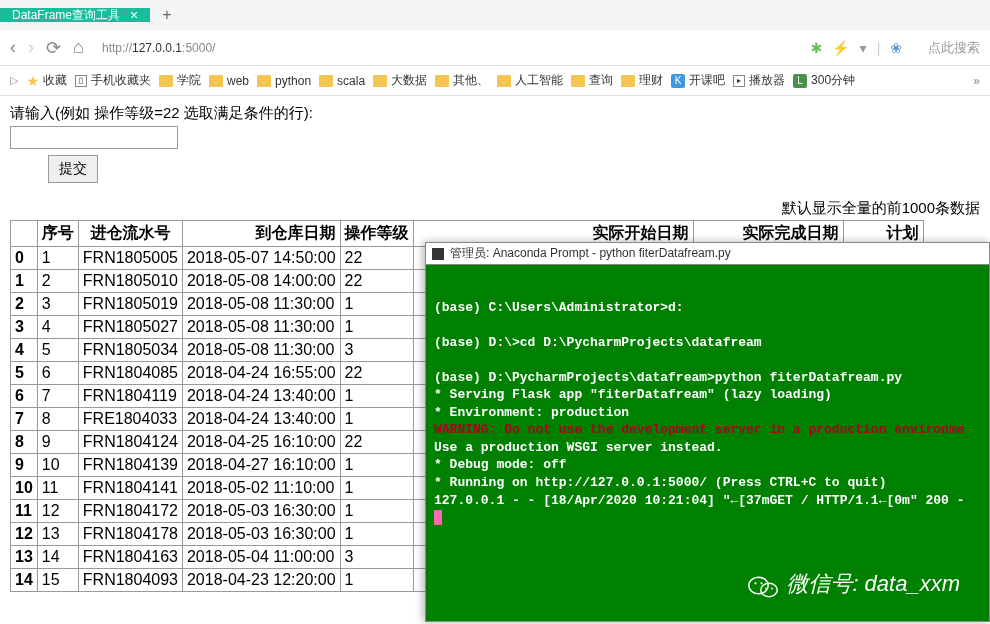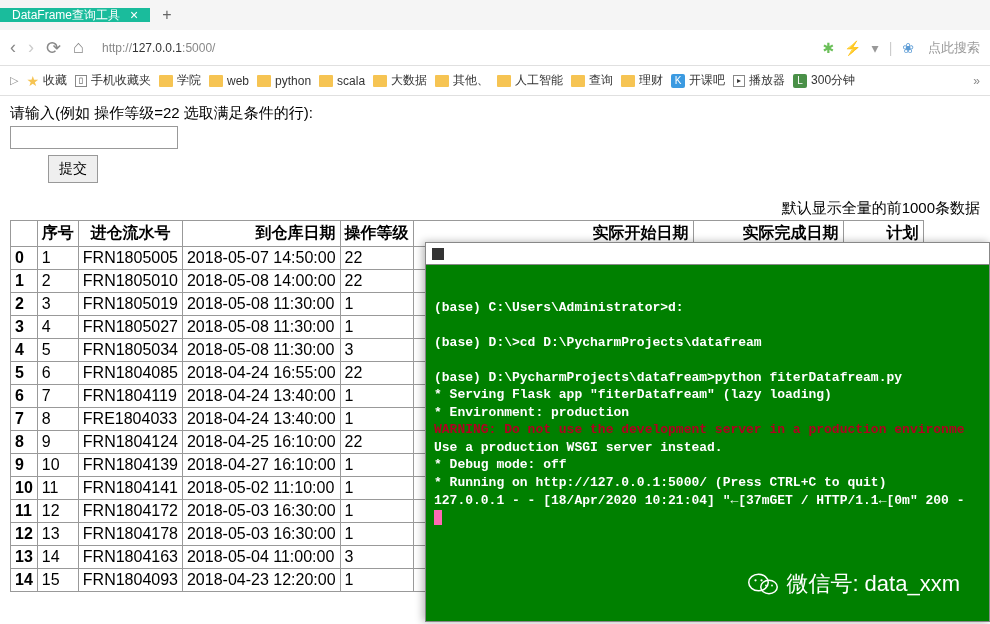--- a/index.html
+++ b/index.html
@@ -6,21 +6,21 @@
 body{font-family:"Microsoft YaHei",Arial,sans-serif;font-size:14px;background:#fff;width:990px;height:624px;overflow:hidden;position:relative;}
 .tab-bar{height:30px;background:#f5f5f5;display:flex;align-items:center;}
 .tab{background:#1abc9c;color:#fff;height:14px;display:flex;align-items:center;padding:0 12px;font-size:12px;}
 .tab-close{margin-left:10px;color:#fff;font-size:14px;}
 .tab-plus{margin-left:12px;color:#666;font-size:16px;}
 .nav-bar{height:36px;display:flex;align-items:center;padding:4px 10px;border-bottom:1px solid #e0e0e0;gap:12px;}
 .nav-btn{color:#888;font-size:18px;cursor:pointer;}
 .url-text{color:#888;font-size:12px;margin-left:6px;}
 .url-dark{color:#333;}
 .nav-icons{margin-left:auto;display:flex;align-items:center;gap:10px;}
-.search-hint{color:#999;font-size:13px;margin-left:4px;}
+.search-hint{color:#999;font-size:13px;margin-left:16px;}
 .bookmark-bar{height:30px;display:flex;align-items:center;padding:0 10px;gap:8px;border-bottom:1px solid #e0e0e0;font-size:12px;}
 .bm-item{display:flex;align-items:center;gap:4px;color:#333;cursor:pointer;}
 .bm-icon{width:14px;height:12px;background:#f6c453;border-radius:1px;display:inline-block;}
 .bm-star{color:#f6c453;font-size:14px;}
 .content{padding:8px 10px;}
 .instruction{font-size:15px;margin-bottom:3px;}
 .input-row{display:flex;align-items:center;}
 .text-input{width:168px;height:23px;border:1px solid #999;font-size:14px;padding:0 3px;}
 .submit-btn{margin-top:6px;padding:4px 10px;border:1px solid #999;background:#efefef;font-size:14px;cursor:pointer;margin-left:38px;}
 .data-label{margin-top:16px;font-size:15px;margin-bottom:2px;text-align:right;}
@@ -28,21 +28,21 @@
 th,td{border:1px solid #999;padding:2px 4px;font-size:16px;text-align:left;white-space:nowrap;}
 th{font-weight:bold;text-align:center;}
 th.num-col,td.idx{font-weight:bold;}
 .terminal{position:absolute;left:425px;top:242px;width:565px;height:380px;border:1px solid #888;background:#008000;box-shadow:-2px 0 8px rgba(0,0,0,0.3);}
 .term-title{background:#fff;color:#333;height:22px;display:flex;align-items:center;padding:0 6px;font-size:12px;border-bottom:1px solid #888;}
 .term-title-icon{width:12px;height:12px;background:#333;margin-right:6px;}
 .term-body{padding:16px 8px;font-family:Consolas,"Courier New",monospace;font-size:13px;color:#fff;line-height:1.35;font-weight:bold;}
 .term-body .y{color:#fff;}
 .term-body .warn{color:#b00020;}
 .term-body .cursor{background:#ff69b4;color:#ff69b4;}
-.watermark{position:absolute;right:30px;bottom:25px;color:#fff;font-size:22px;display:flex;align-items:center;gap:8px;}
+.watermark{position:absolute;right:30px;bottom:25px;color:#fff;font-size:22px;display:flex;align-items:flex-end;gap:8px;font-style:italic;}
 .wx-icon{width:30px;height:24px;}
 .bm-ext{color:#888;margin-left:auto;}
 .icon-play{color:#888;font-size:11px;}
 .k-icon{background:#3b9ae1;color:#fff;width:14px;height:14px;font-size:10px;display:inline-flex;align-items:center;justify-content:center;border-radius:2px;}
 .l-icon{background:#4a9048;color:#fff;width:14px;height:14px;font-size:10px;display:inline-flex;align-items:center;justify-content:center;border-radius:2px;}
 .box-icon{border:1px solid #888;width:12px;height:12px;display:inline-flex;align-items:center;justify-content:center;font-size:8px;}
 </style>
 </head>
 <body>
 
@@ -306,20 +306,21 @@
           <td></td>
           <td></td>
         </tr>
       </tbody>
   </table>
 </div>
 
 <div class="terminal">
   <div class="term-title">
     <span class="term-title-icon"></span>
+    <span>管理员: Anaconda Prompt - python  fiterDatafream.py</span>
   </div>
   <div class="term-body" id="term-body"><div class="y">&nbsp;</div><div class="y">(base) C:\Users\Administrator&gt;d:</div><div class="y">&nbsp;</div><div class="y">(base) D:\&gt;cd D:\PycharmProjects\datafream</div><div class="y">&nbsp;</div><div class="y">(base) D:\PycharmProjects\datafream&gt;python fiterDatafream.py</div><div class="y"> * Serving Flask app "fiterDatafream" (lazy loading)</div><div class="y"> * Environment: production</div><div class="warn">   WARNING: Do not use the development server in a production environme</div><div class="y">   Use a production WSGI server instead.</div><div class="y"> * Debug mode: off</div><div class="y"> * Running on http://127.0.0.1:5000/ (Press CTRL+C to quit)</div><div class="y">127.0.0.1 - - [18/Apr/2020 10:21:04] "←[37mGET / HTTP/1.1←[0m" 200 -</div><span class="cursor">_</span></div>
 </div>
 
 <div class="watermark">
   <svg class="wx-icon" viewBox="0 0 40 32">
       <ellipse cx="14" cy="14" rx="13" ry="11" fill="none" stroke="#fff" stroke-width="2"></ellipse>
       <ellipse cx="28" cy="20" rx="11" ry="9" fill="none" stroke="#fff" stroke-width="2"></ellipse>
       <circle cx="10" cy="11" r="1.5" fill="#fff"></circle>
       <circle cx="18" cy="11" r="1.5" fill="#fff"></circle>

